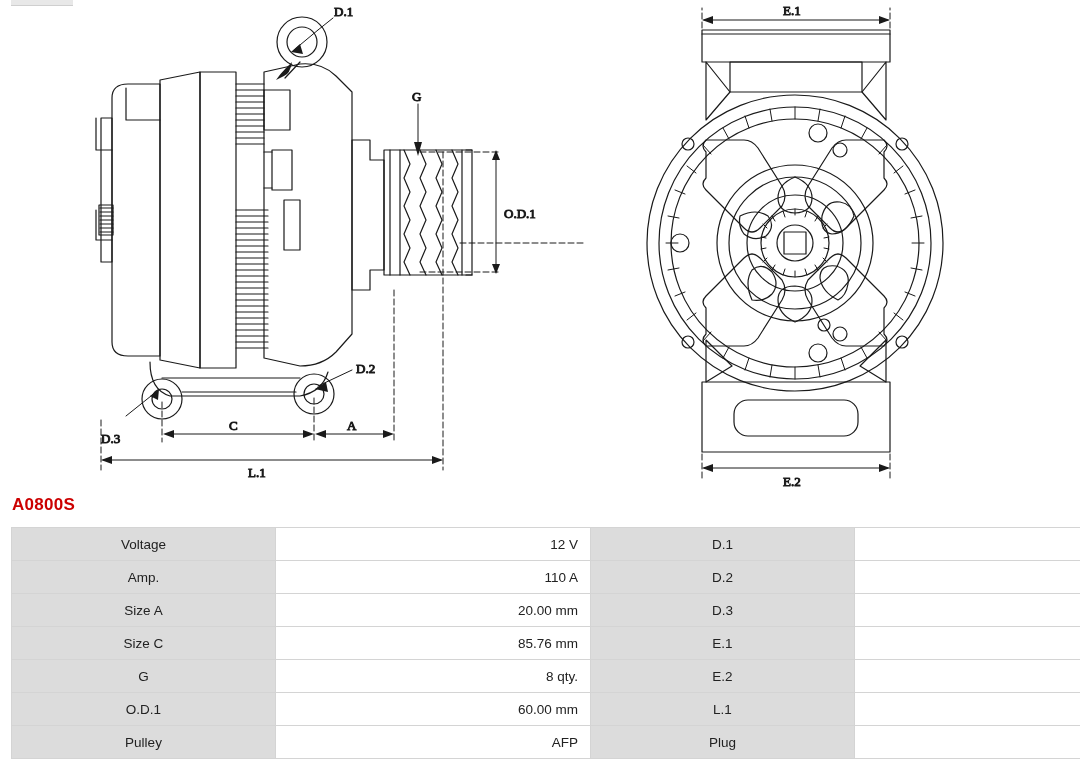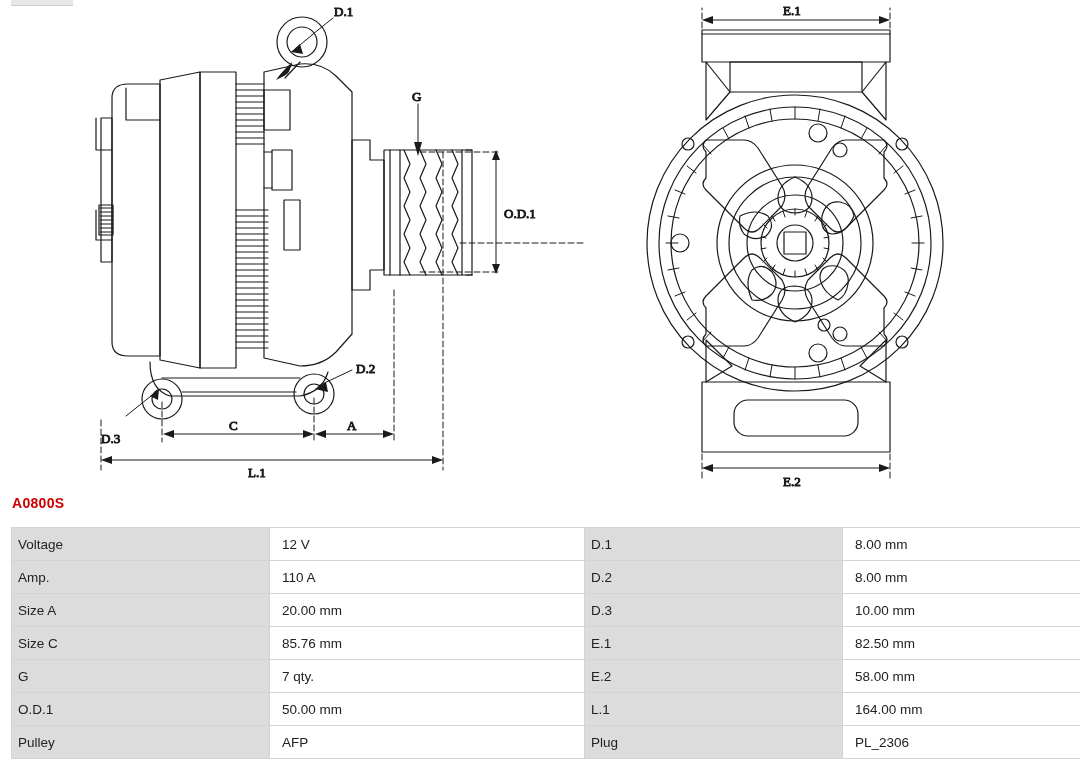--- a/index.html
+++ b/index.html
@@ -25,21 +25,21 @@
     left: 0;
     top: 0;
     width: 1080px;
     height: 492px;
   }
   .part-number {
     position: absolute;
     left: 12px;
     top: 495px;
     font-family: "Liberation Sans", sans-serif;
-    font-size: 14px;
+    font-size: 17px;
     font-weight: bold;
     color: #cc0000;
     letter-spacing: 0.3px;
   }
   .spec-table {
     position: absolute;
     left: 11px;
     top: 527px;
     width: 1058px;
     border-collapse: collapse;
@@ -50,27 +50,27 @@
   .spec-table td {
     border: 1px solid #d4d4d4;
     height: 32px;
     padding: 0 12px;
     vertical-align: middle;
     white-space: nowrap;
     overflow: hidden;
   }
   .spec-table td.label {
     background: #dcdcdc;
-    text-align: left;
+    text-align: center;
     width: 239px;
     color: #222;
-    padding-left: 6px;
   }
   .spec-table td.value {
     background: #ffffff;
+    text-align: right;
     width: 290px;
     color: #222;
   }
   svg text {
     font-family: "Liberation Serif", serif;
     font-size: 13px;
     fill: #000000;
   }
   .top-corner {
     position: absolute;
@@ -288,27 +288,27 @@
         <td class="value">10.00 mm</td>
       </tr>
       <tr>
         <td class="label">Size C</td>
         <td class="value">85.76 mm</td>
         <td class="label">E.1</td>
         <td class="value">82.50 mm</td>
       </tr>
       <tr>
         <td class="label">G</td>
-        <td class="value">7 qty.</td>
+        <td class="value">8 qty.</td>
         <td class="label">E.2</td>
         <td class="value">58.00 mm</td>
       </tr>
       <tr>
         <td class="label">O.D.1</td>
-        <td class="value">50.00 mm</td>
+        <td class="value">60.00 mm</td>
         <td class="label">L.1</td>
         <td class="value">164.00 mm</td>
       </tr>
       <tr>
         <td class="label">Pulley</td>
         <td class="value">AFP</td>
         <td class="label">Plug</td>
         <td class="value">PL_2306</td>
       </tr>
     </tbody>

